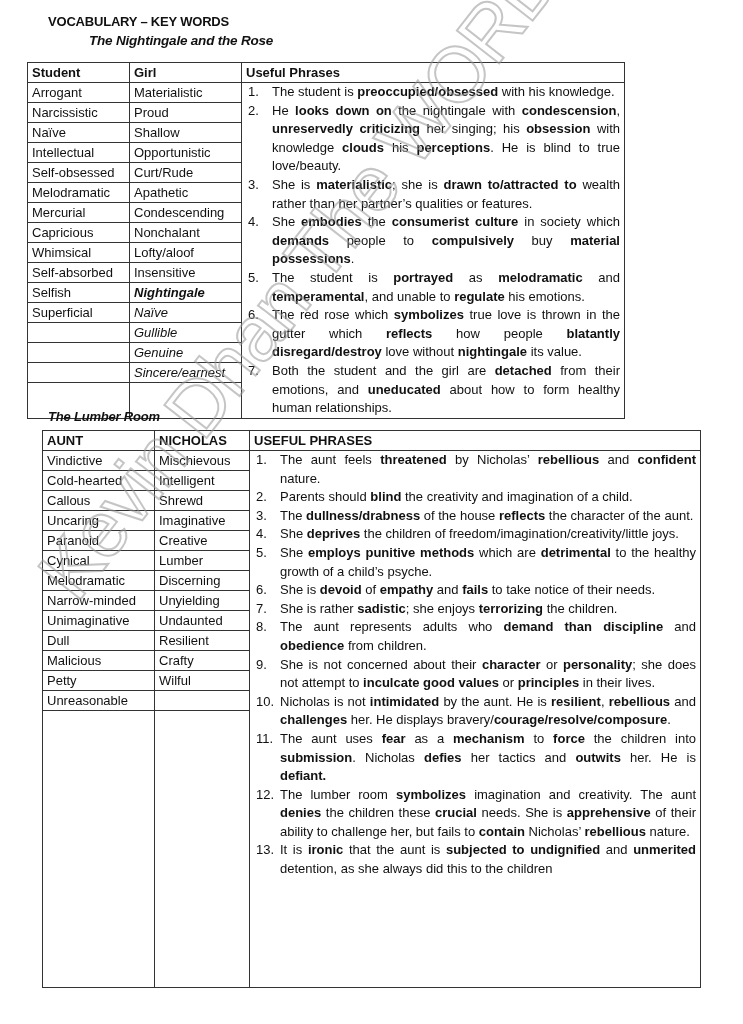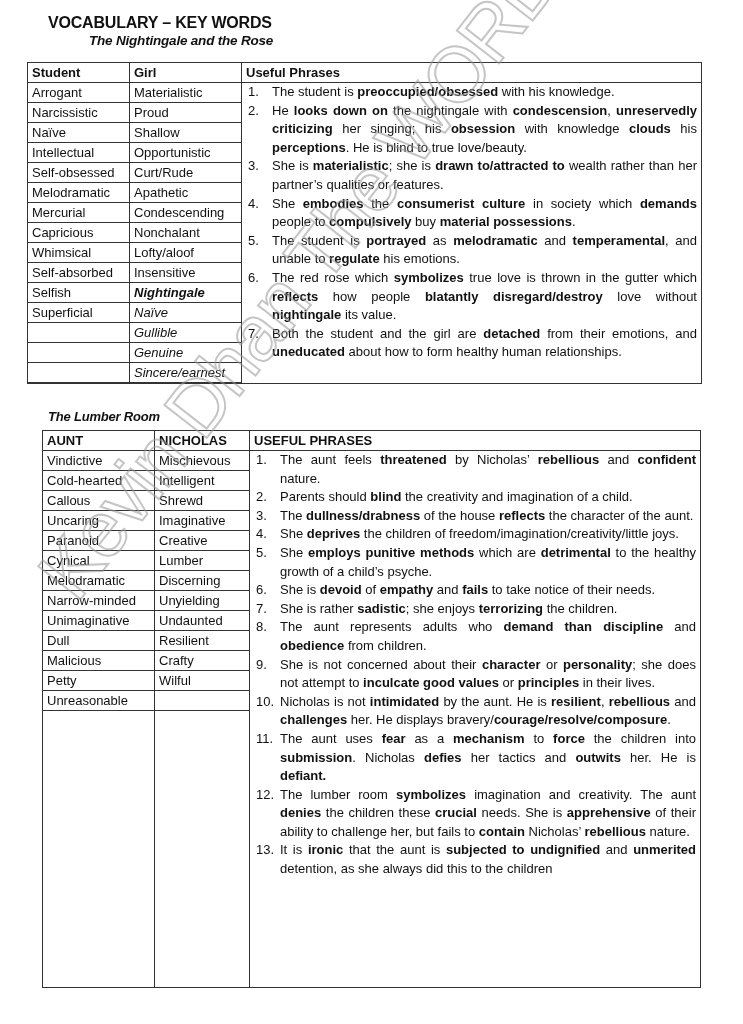--- a/index.html
+++ b/index.html
@@ -1,30 +1,30 @@
 <!DOCTYPE html>
 <html><head>
 <meta charset="utf-8">
 <style>
   html, body { margin: 0; padding: 0; background: #ffffff; }
   body { width: 743px; height: 1024px; position: relative; overflow: hidden;
          font-family: "Liberation Sans", sans-serif; color: #111; }
   .page { position: absolute; left: 0; top: 0; width: 743px; height: 1024px; }
-  .doc-title { position: absolute; left: 48px; top: 14px; font-size: 16px; font-weight: bold; letter-spacing: -0.2px; }
+  .doc-title { position: absolute; left: 48px; top: 14px; font-size: 13px; font-weight: bold; letter-spacing: -0.2px; }
   .doc-subtitle { position: absolute; left: 48px; top: 33px; font-size: 13.5px; font-weight: bold; font-style: italic; letter-spacing: -0.2px; margin-left: 41px; }
   .section-title { position: absolute; left: 48px; top: 409px; font-size: 13px; font-weight: bold; font-style: italic; letter-spacing: -0.2px; }
 
   table.vocab { position: absolute; border-collapse: collapse; table-layout: fixed; font-size: 13px; line-height: 19px; }
   table.vocab td, table.vocab th { border: 1px solid #333; padding: 0 4px; vertical-align: top; text-align: left; }
   table.vocab th { font-weight: bold; font-size: 13px; }
   .wordcell { height: 19px; white-space: nowrap; margin-top: 28px; }
   .it { font-style: italic; }
   .bi { font-style: italic; font-weight: bold; }
 
-  #t1 { left: 27px; top: 62px; width: 675px; }
+  #t1 { left: 27px; top: 62px; width: 598px; }
   #t2 { left: 42px; top: 430px; width: 659px; }
 
   .phrases { margin: 0; padding: 0; list-style: none; }
   .phrases li { position: relative; padding-left: 26px; text-align: justify; line-height: 18.6px; font-size: 13px; }
   .phrases li .num { position: absolute; left: 2px; top: 0; }
   .phrases b { font-weight: bold; }
 
   .watermark { position: absolute; left: 20px; top: 560px; transform: rotate(-52deg); transform-origin: left top;
                font-size: 78px; white-space: nowrap; color: rgba(255,255,255,0);
                -webkit-text-stroke: 2px rgba(150,150,150,0.55); font-family: "Liberation Sans", sans-serif;

